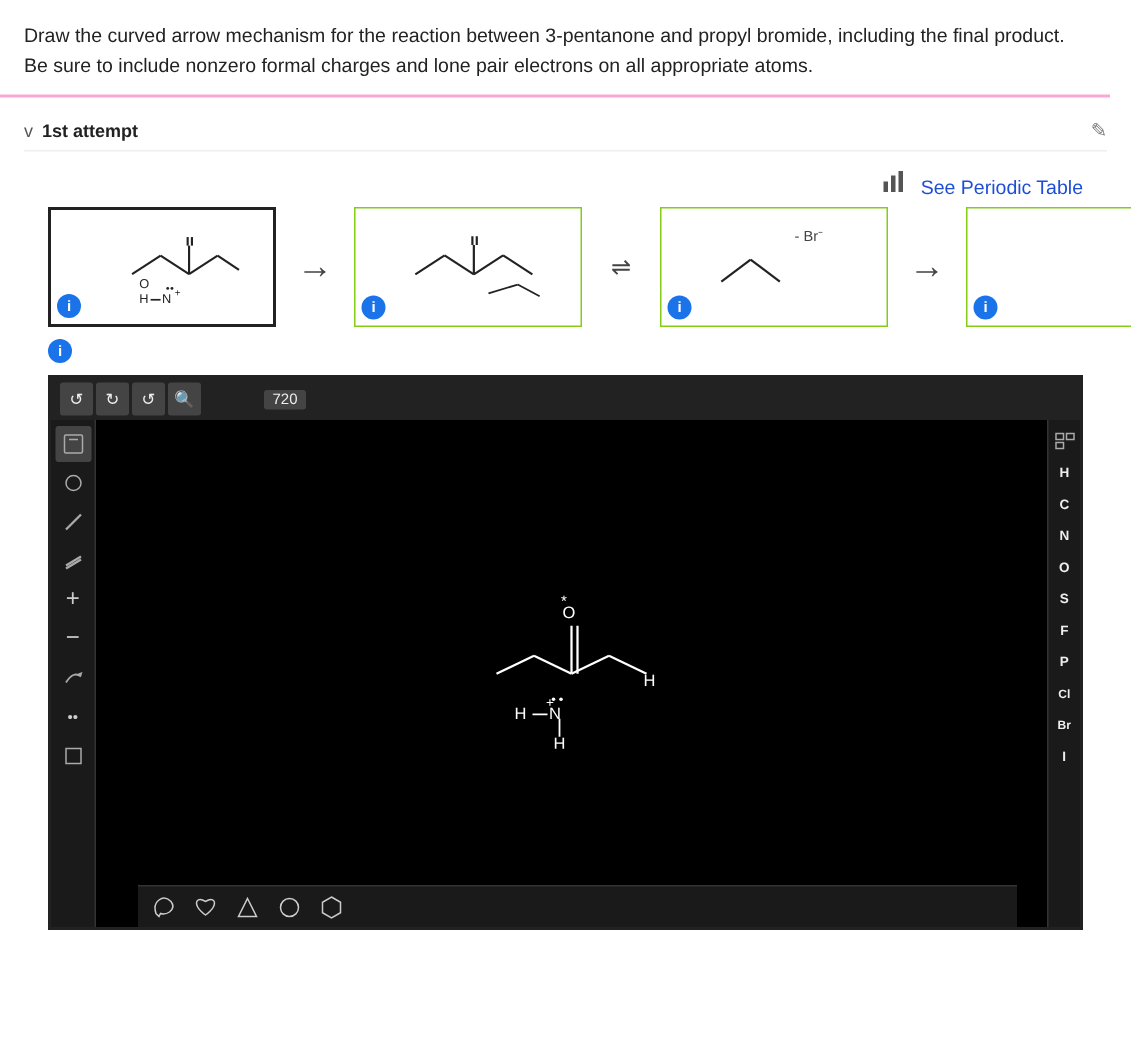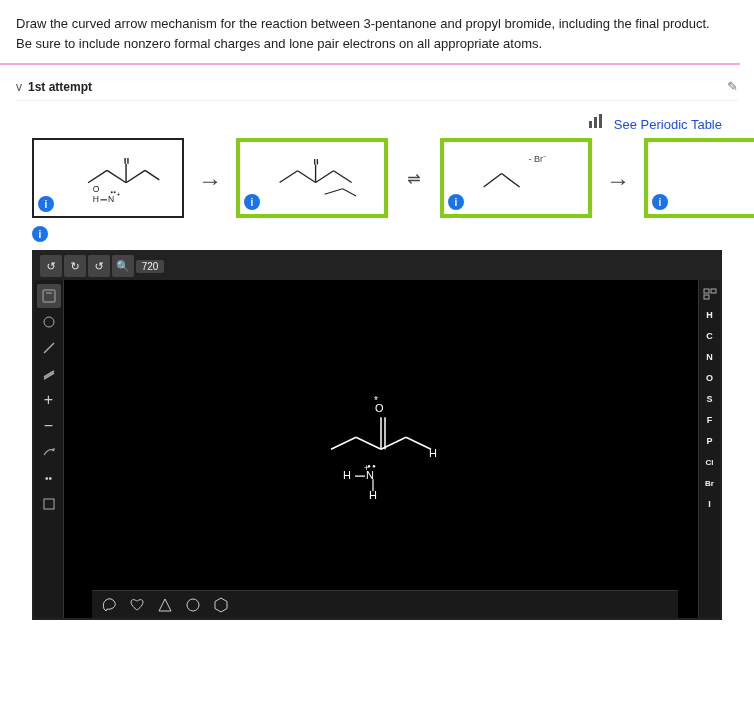--- a/index.html
+++ b/index.html
@@ -68,21 +68,21 @@
 
     .reaction-boxes {
       display: flex;
       align-items: center;
       padding: 0 16px;
       gap: 0;
       margin-bottom: 6px;
     }
 
     .reaction-box {
-      border: 4px solid #84cc16;
+      border: 1px solid #84cc16;
       width: 152px;
       height: 80px;
       position: relative;
       background: #fff;
       flex-shrink: 0;
     }
 
     .reaction-box.active {
       border: 2px solid #222;
     }
@@ -187,20 +187,21 @@
     }
 
     .toolbar-zoom {
       background: #444;
       color: #eee;
       font-size: 10px;
       padding: 1px 4px;
       border-radius: 2px;
       min-width: 28px;
       text-align: center;
+      margin-left: 40px;
     }
 
     .canvas-main {
       display: flex;
       height: calc(100% - 28px);
     }
 
     .canvas-left-tools {
       width: 30px;
       background: #1a1a1a;

